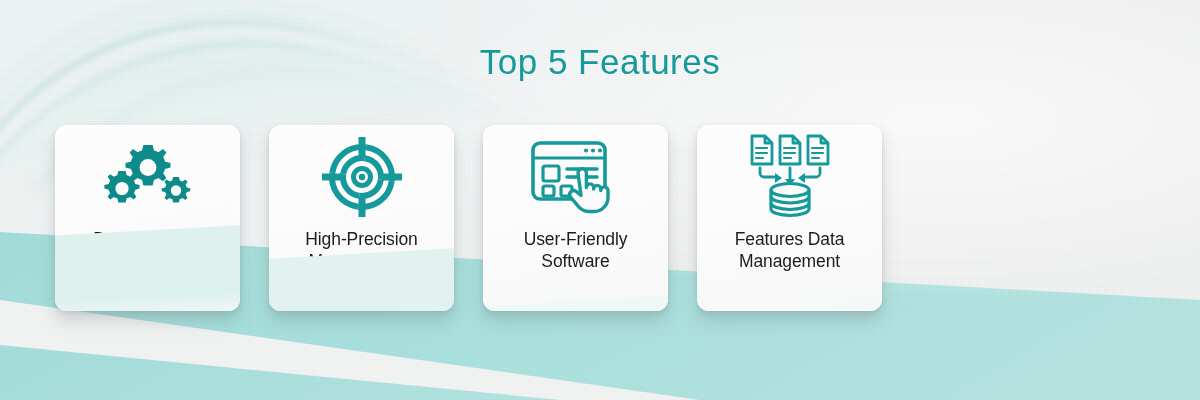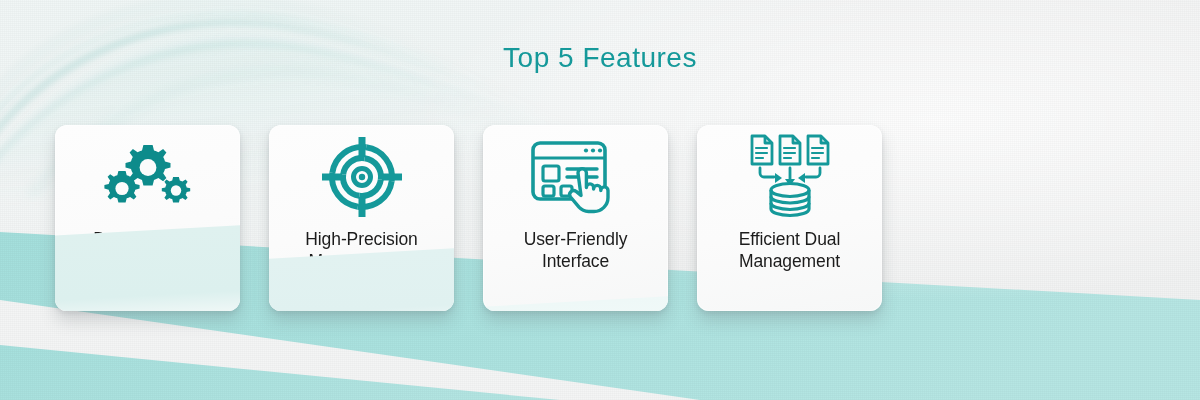--- a/index.html
+++ b/index.html
@@ -47,21 +47,21 @@
     mix-blend-mode: multiply;
   }
 
   
   #title {
     position: absolute;
     top: 42px;
     left: 0;
     width: 1200px;
     text-align: center;
-    font-size: 28px;
+    font-size: 35px;
     font-weight: 400;
     letter-spacing: 0.5px;
     color: #15999a;
     z-index: 6;
     white-space: nowrap;
   }
 
   
   #cards {
     position: absolute;
@@ -273,21 +273,21 @@
           <path d="M52 38 a4.2 4.2 0 0 1 8.4 0 v14.5
                    a3.6 3.6 0 0 1 7.2 0 v1.5
                    a3.6 3.6 0 0 1 7.2 0 v1.5
                    a3.6 3.6 0 0 1 7.2 0 v7
                    a14 14 0 0 1 -14 14 h-5.5
                    a13 13 0 0 1 -9.5 -4.3 l-8.5 -10.2
                    a4 4 0 0 1 5.6 -5.6 l4.9 4.1 z" fill="#fbfbfb" stroke-width="3.4" stroke-linejoin="round"></path>
         </svg>
       </div>
       <div class="card-label">User-Friendly
-Interface</div>
+Software</div>
     </div>
 
     <div class="card">
       <div class="card-icon">
         <svg width="92" height="90" viewBox="0 0 92 90" fill="none" stroke="#15999a">
 
           <g stroke-width="2.8" stroke-linejoin="round">
             <path d="M8 4 h13 l7 7 v21 h-20 z" fill="#fbfbfb"></path>
             <path d="M21 4 v7 h7"></path>
             <path d="M36 4 h13 l7 7 v21 h-20 z" fill="#fbfbfb"></path>
@@ -319,18 +319,18 @@
           </g>
 
           <g stroke-width="3.2">
             <ellipse cx="46" cy="58" rx="19" ry="6.5" fill="#fbfbfb"></ellipse>
             <path d="M27 58 v19 a19 6.5 0 0 0 38 0 v-19"></path>
             <path d="M27 64.5 a19 6.5 0 0 0 38 0"></path>
             <path d="M27 71 a19 6.5 0 0 0 38 0"></path>
           </g>
         </svg>
       </div>
-      <div class="card-label">Efficient Dual
+      <div class="card-label">Features Data
 Management</div>
     </div>
 
   </div>
 </div>
 
 </body></html>

